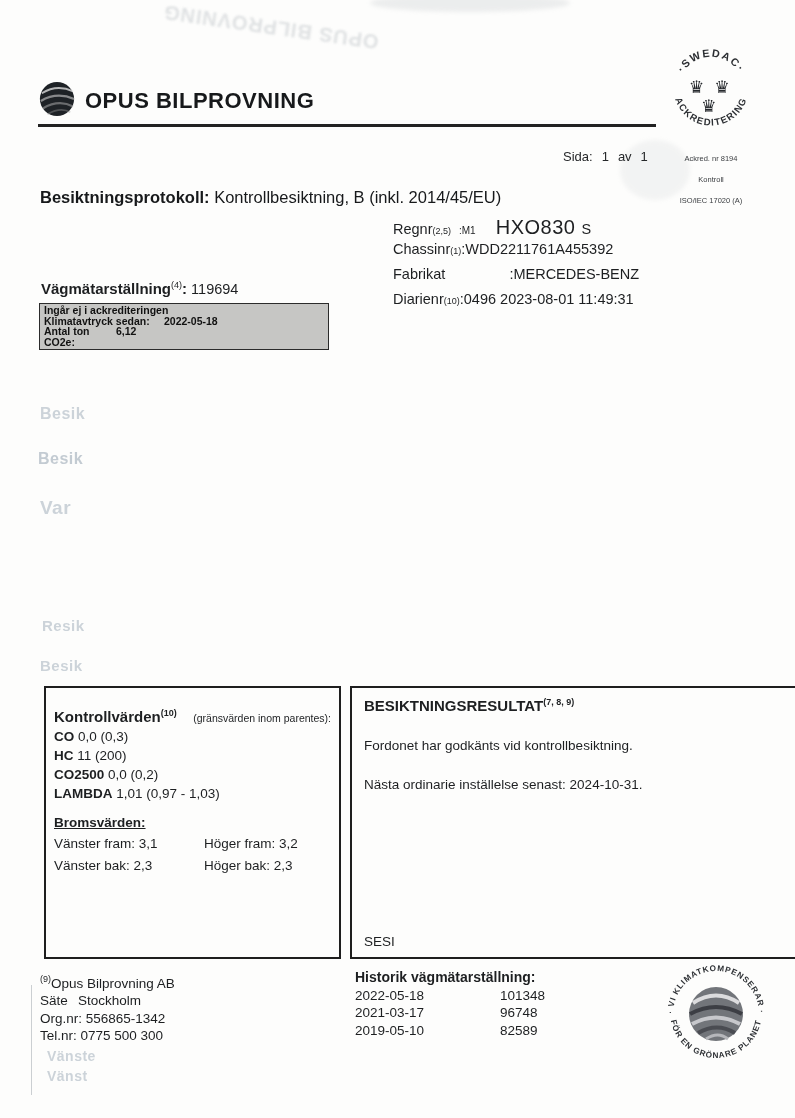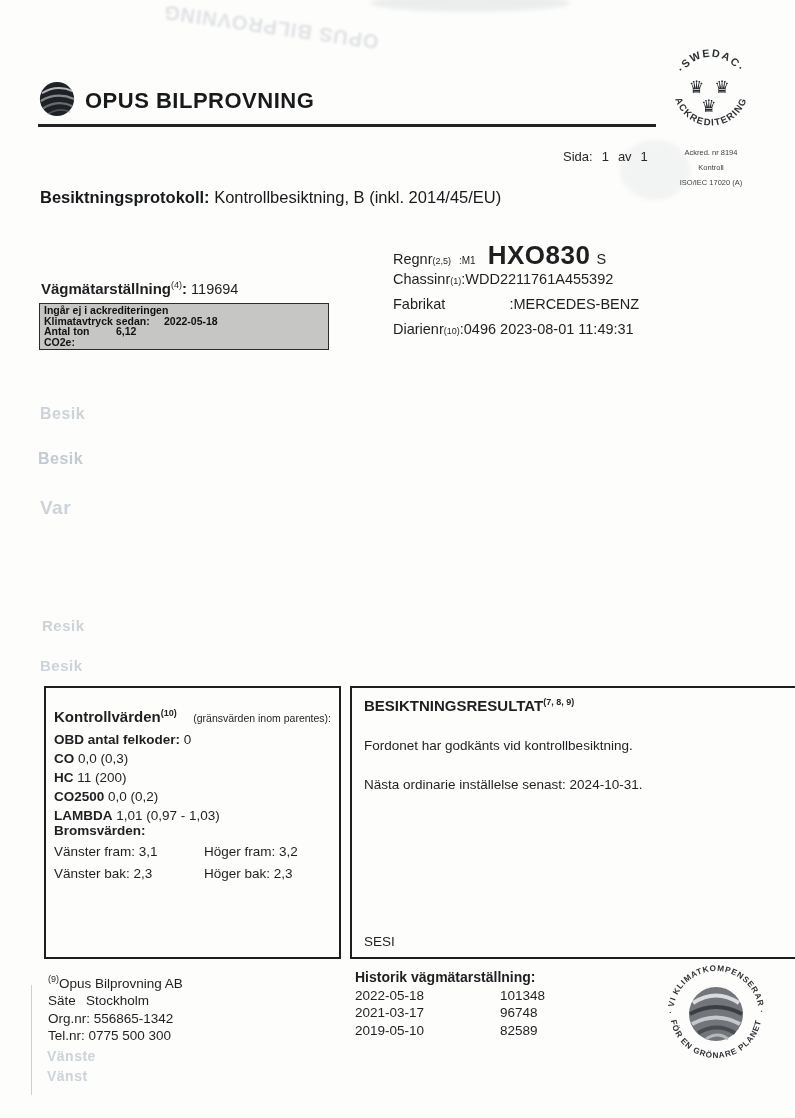--- a/index.html
+++ b/index.html
@@ -22,21 +22,21 @@
   }
   .smudge { position:absolute; background:#b9bec2; opacity:0.25; filter:blur(2px); border-radius:50%; }
   .edge-line { position:absolute; left:31px; top:985px; width:1px; height:110px; background:#aab0b5; opacity:0.6; }
 
   
   .logo-row { position:absolute; left:38px; top:80px; display:flex; align-items:center; gap:9px; }
   .logo-text { font-size:22px; font-weight:800; letter-spacing:0.5px; color:#17191b; }
   .header-rule { position:absolute; left:38px; top:124px; width:618px; height:3px; background:#222; }
 
   .swedac { position:absolute; left:648px; top:42px; width:126px; text-align:center; }
-  .swedac-sub { font-size:7.5px; color:#3a3d40; line-height:9px; margin-top:6px; }
+  .swedac-sub { font-size:7.5px; color:#3a3d40; line-height:9px; margin-top:12px; }
 
   .sida { position:absolute; left:563px; top:149px; font-size:13px; color:#26282a; }
   .sida span { margin-right:9px; }
   .sida span:last-child { margin-right:0; }
 
   
   .doc-title { position:absolute; left:40px; top:188px; font-size:16.5px; color:#17191b; }
   .doc-title .b { font-weight:bold; }
 
   
@@ -48,51 +48,51 @@
   .climate-box {
     position:absolute; left:39px; top:303px; width:290px;
     background:#c6c6c4; border:1px solid #2b2b2b; padding:1px 4px 2px 4px;
     font-size:10.5px; font-weight:bold; line-height:10.5px; color:#111;
   }
   .climate-box .row { display:flex; }
   .climate-box .lbl2 { width:120px; }
   .climate-box .lbl3 { width:72px; }
 
   
-  .vehicle { position:absolute; left:393px; top:240px; font-size:14.5px; }
+  .vehicle { position:absolute; left:393px; top:216px; font-size:14.5px; }
   .vehicle .vrow { display:flex; align-items:baseline; min-height:25px; }
   .vehicle .vlabel { white-space:nowrap; }
   .regnr-pre { font-size:10px; margin-left:8px; }
-  .regnr-big { font-size:26px; font-weight:700; letter-spacing:0.5px; margin-left:12px; }
+  .regnr-big { font-size:20px; font-weight:400; letter-spacing:0.5px; margin-left:20px; }
   .regnr-suffix { font-size:14.5px; margin-left:6px; }
   .vfill-f { width:64px; }
 
   
   .kbox {
     position:absolute; left:44px; top:686px; width:297px; height:273px;
     border:2px solid #1e1e1e; padding:20px 8px; background:#fdfdfc;
   }
   .rbox {
     position:absolute; left:350px; top:686px; width:455px; height:273px;
     border:2px solid #1e1e1e; padding:9px 12px; background:#fdfdfc;
   }
   .kbox-titlerow { display:flex; justify-content:space-between; align-items:baseline; }
   .kbox-title { font-size:15px; font-weight:bold; }
   .kbox-sub { font-size:10.5px; }
   .kline { font-size:13.5px; margin-top:7px; }
   .kline .b { font-weight:bold; }
   .kline.tight { margin-top:4px; }
-  .broms-title { font-size:13.5px; font-weight:bold; margin-top:0; }
+  .broms-title { font-size:13.5px; font-weight:bold; margin-top:14px;text-decoration:underline; }
   .broms-grid { display:grid; grid-template-columns:150px 1fr; font-size:13.5px; row-gap:7px; margin-top:6px; }
   .rbox-title { font-size:15px; font-weight:bold; }
   .rline { font-size:13.5px; margin-top:24px; }
   .sesi { position:absolute; left:12px; bottom:8px; font-size:13.5px; }
 
   
-  .f-left { position:absolute; left:48px; top:971px; font-size:13.5px; line-height:17.5px; }
+  .f-left { position:absolute; left:40px; top:971px; font-size:13.5px; line-height:17.5px; }
   .f-hist { position:absolute; left:355px; top:969px; font-size:13.5px; line-height:17.5px; }
   .f-hist .ht { font-weight:bold; font-size:14px; }
   .f-hist .hrow { display:flex; }
   .f-hist .hdate { width:145px; }
   .climate-seal { position:absolute; left:660px; top:958px; }
 </style>
 </head>
 <body>
 
 <div class="page">
@@ -196,21 +196,20 @@
         <sup>(10)</sup>
         <span>:0496 2023-08-01 11:49:31</span>
     </div>
   </div>
 
   <div class="kbox">
     <div class="kbox-titlerow">
       <span class="kbox-title"><span>Kontrollvärden</span><sup>(10)</sup></span>
       <span class="kbox-sub">(gränsvärden inom parentes):</span>
     </div>
-    <div class="kline"><span class="b">OBD antal felkoder:</span> <span>0</span></div>
     <div class="kline tight"><span class="b">CO</span> <span>0,0  (0,3)</span></div>
     <div class="kline tight"><span class="b">HC</span> <span>11  (200)</span></div>
     <div class="kline tight"><span class="b">CO2500</span> <span>0,0  (0,2)</span></div>
     <div class="kline tight"><span class="b">LAMBDA</span> <span>1,01  (0,97 - 1,03)</span></div>
     <div class="broms-title">Bromsvärden:</div>
     <div class="broms-grid">
       <div><span class="b">Vänster fram:</span> <span>3,1</span></div>
       <div><span class="b">Höger fram:</span> <span>3,2</span></div>
       <div><span class="b">Vänster bak:</span> <span>2,3</span></div>
       <div><span class="b">Höger bak:</span> <span>2,3</span></div>

